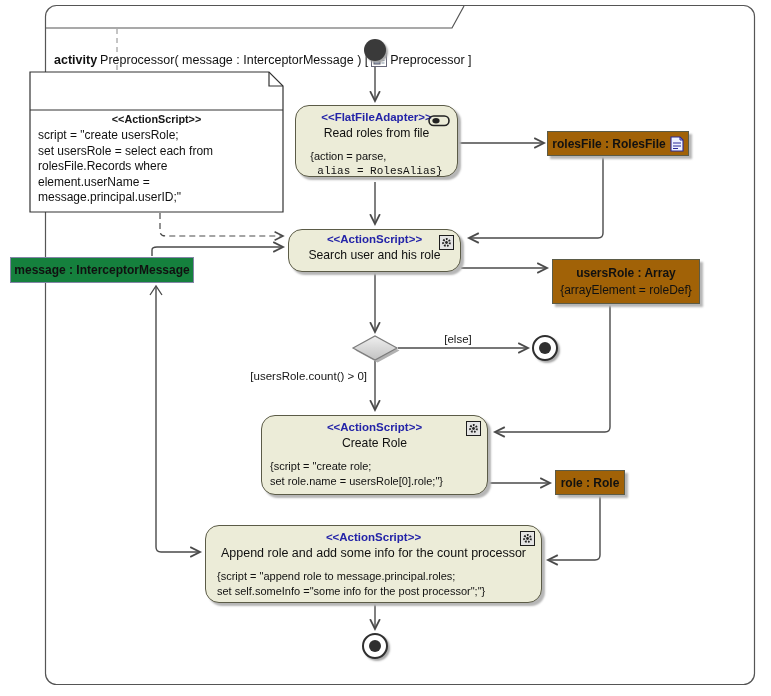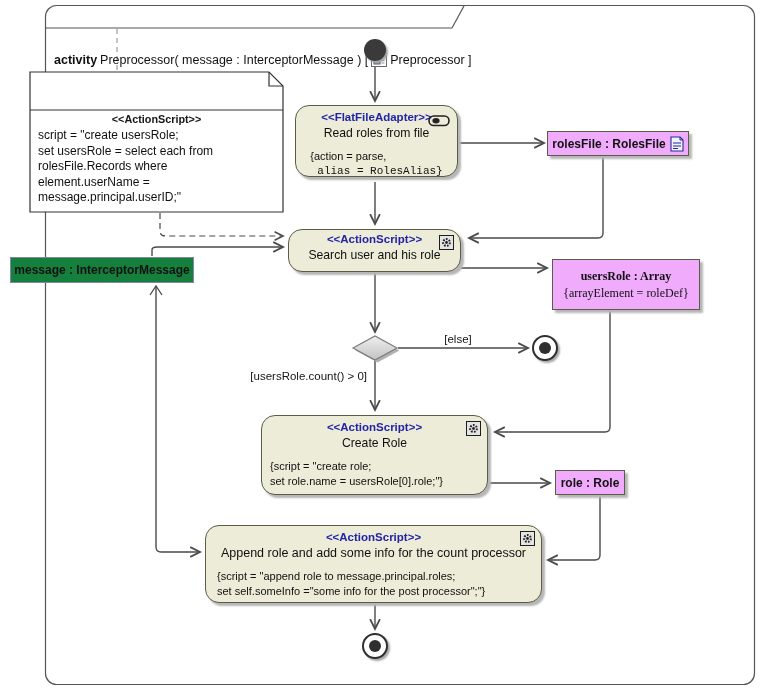--- a/index.html
+++ b/index.html
@@ -23,21 +23,21 @@
   .node-script{font-size:11px;text-align:left;line-height:15px;display:inline-block;margin-top:8px;}
   .marker-box{
     position:absolute;top:5px;right:6px;width:15px;height:15px;
     border:1.5px solid #1d1d1d;background:#e4e4e4;box-sizing:border-box;
     display:flex;align-items:center;justify-content:center;
   }
   .adapter-box{position:absolute;top:7px;right:7px;}
 
   
   .obj-node{
-    background:#f0abfc;border:1.4px solid #5b5b47;box-shadow:3px 3px 2px #b6b6b6;
+    background:#a16207;border:1.4px solid #5b5b47;box-shadow:3px 3px 2px #b6b6b6;
     box-sizing:border-box;display:flex;align-items:center;justify-content:center;
     font-size:12px;text-align:center;
   }
   .obj-bold{font-weight:bold;}
   .param-node{
     background:#15803d;border:1.4px solid #8585a8;box-sizing:border-box;
     display:flex;align-items:center;justify-content:center;
     font-size:12px;font-weight:bold;
   }
   .guard{font-size:11.5px;color:#151515;white-space:nowrap;}
@@ -162,21 +162,21 @@
         <circle cx="5.5" cy="5.5" r="1.4" fill="#222"></circle>
       </svg>
     </span>
     <div class="node-title">Search user and his role</div>
   </div>
 
   <div class="abs param-node" style="left:10px;top:257px;width:184px;height:26px;">
     <span>message : InterceptorMessage</span>
   </div>
 
-  <div class="abs obj-node" style="left:552px;top:259px;width:148px;height:51px;flex-direction:column;line-height:17px;font-family:Liberation Serif, serif;">
+  <div class="abs obj-node" style="left:552px;top:259px;width:148px;height:45px;flex-direction:column;line-height:17px;">
     <span class="obj-bold">usersRole : Array</span>
     <span>{arrayElement = roleDef}</span>
   </div>
 
   <div class="abs guard" style="left:430px;top:333px;width:56px;text-align:center;">[else]</div>
   <div class="abs guard" style="left:243px;top:370px;width:124px;text-align:right;">[usersRole.count() &gt; 0]</div>
 
   <div class="abs final-node" style="left:532px;top:335px;">
     <div class="final-dot"></div>
   </div>

